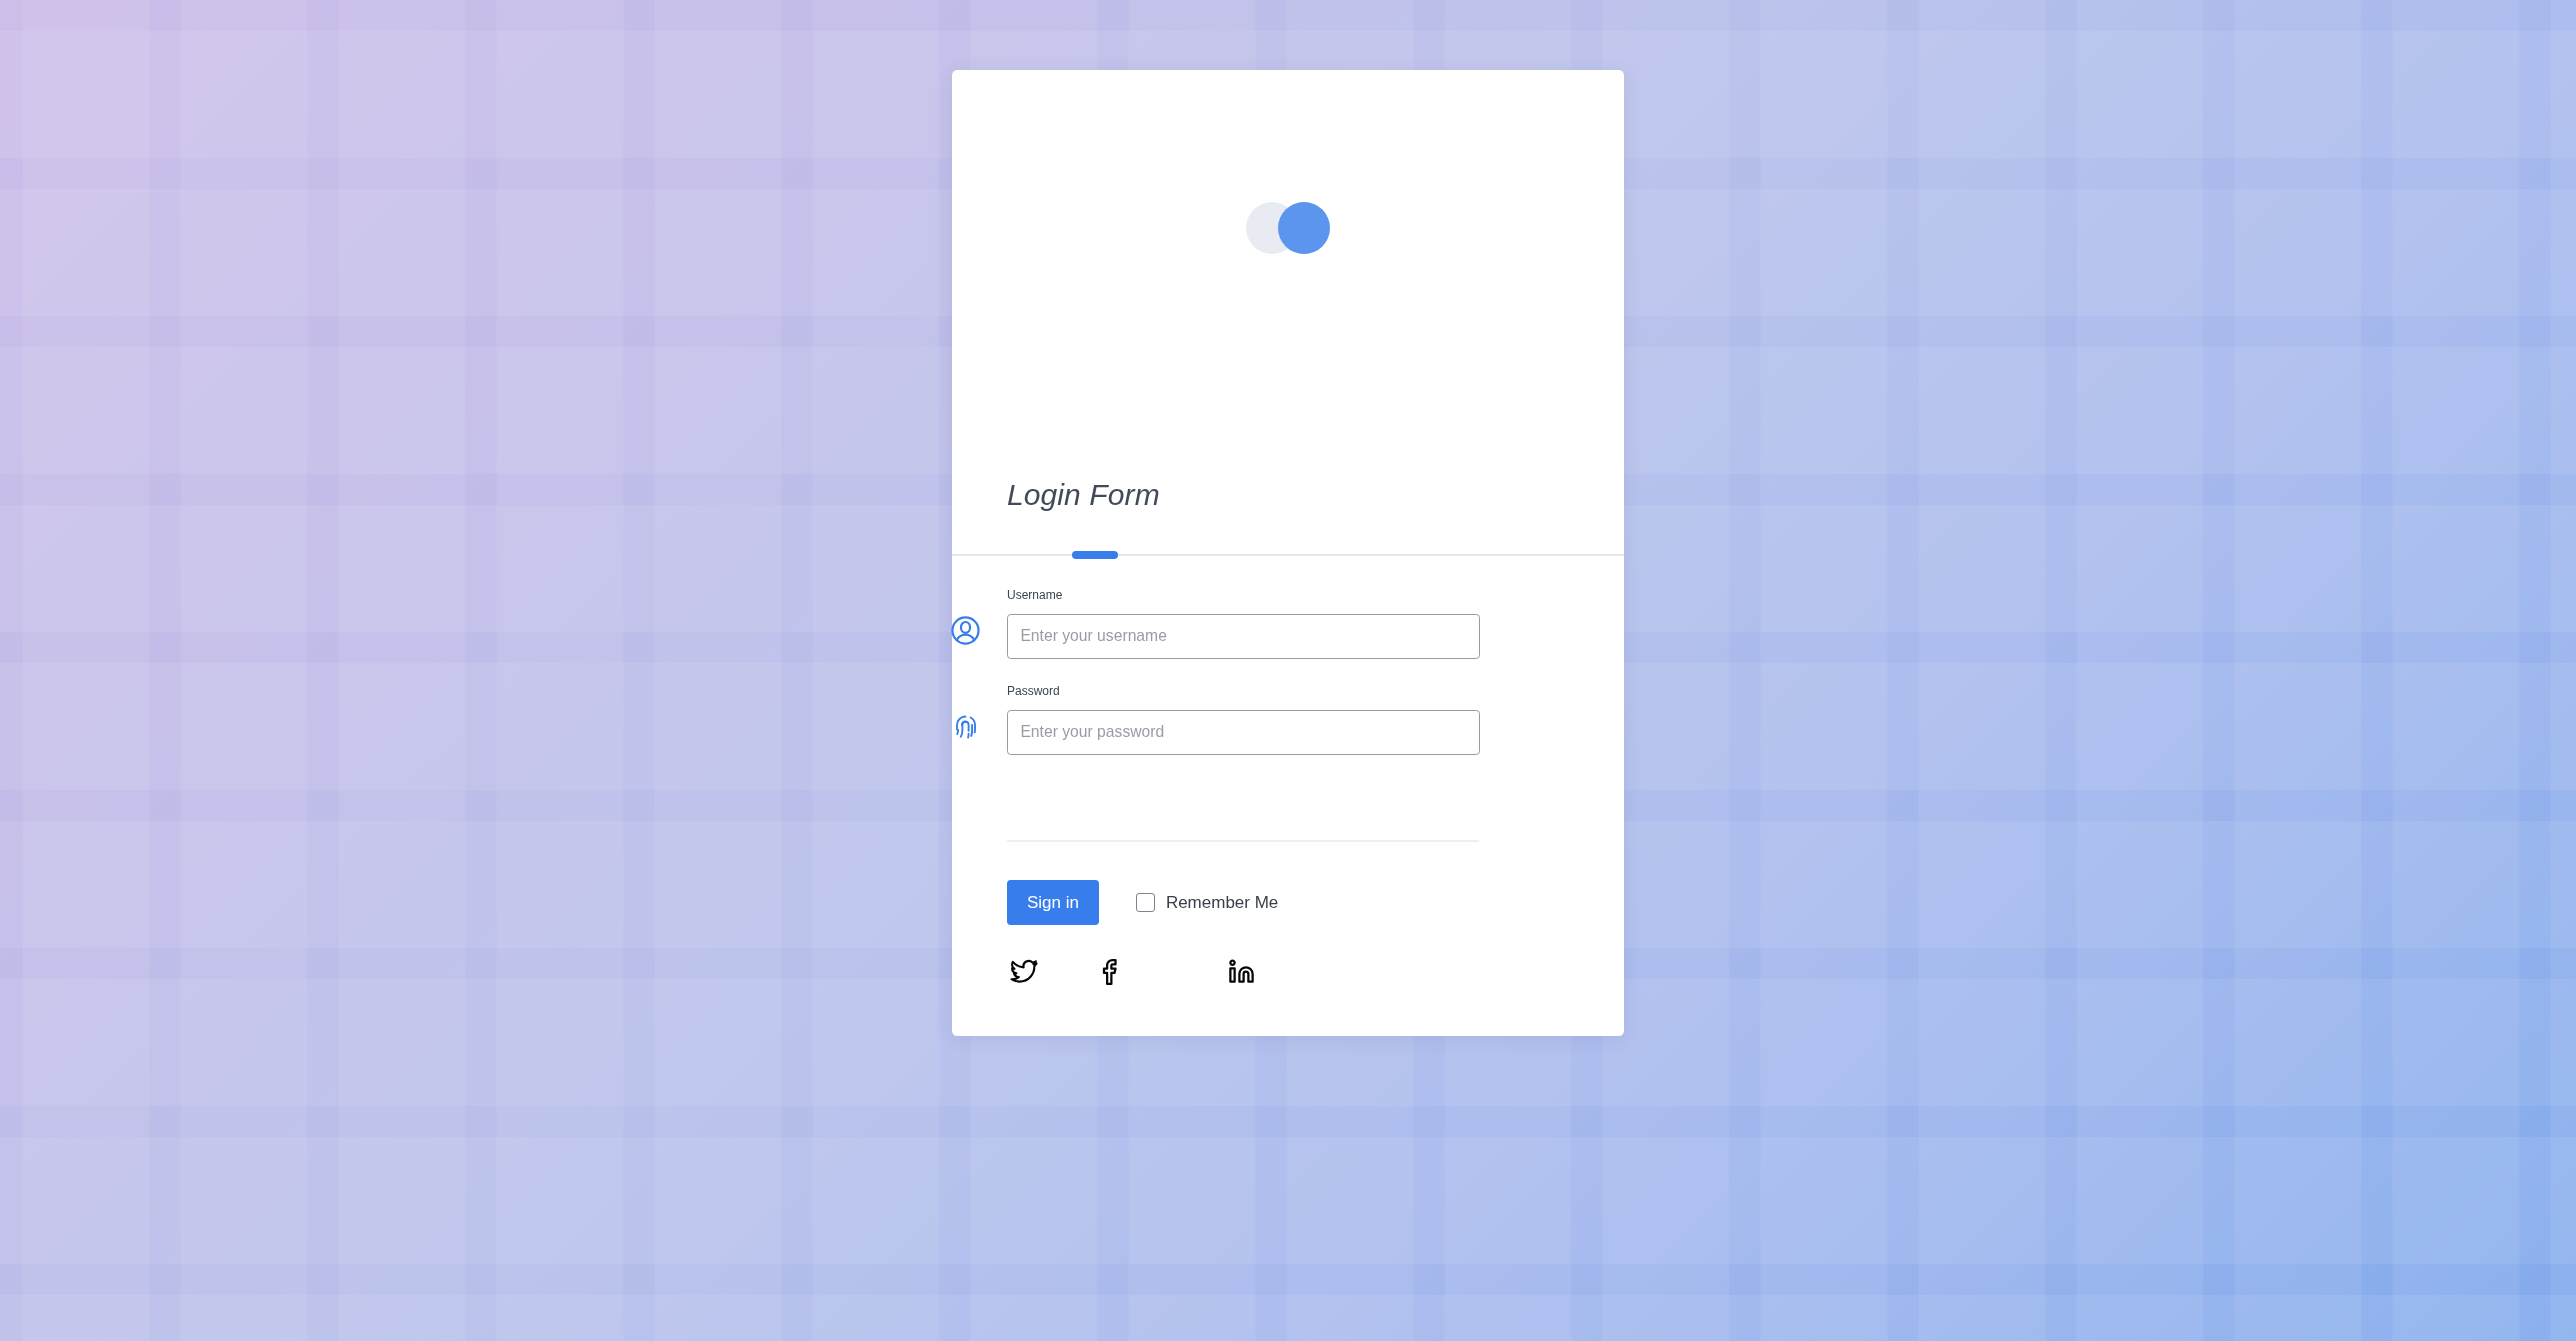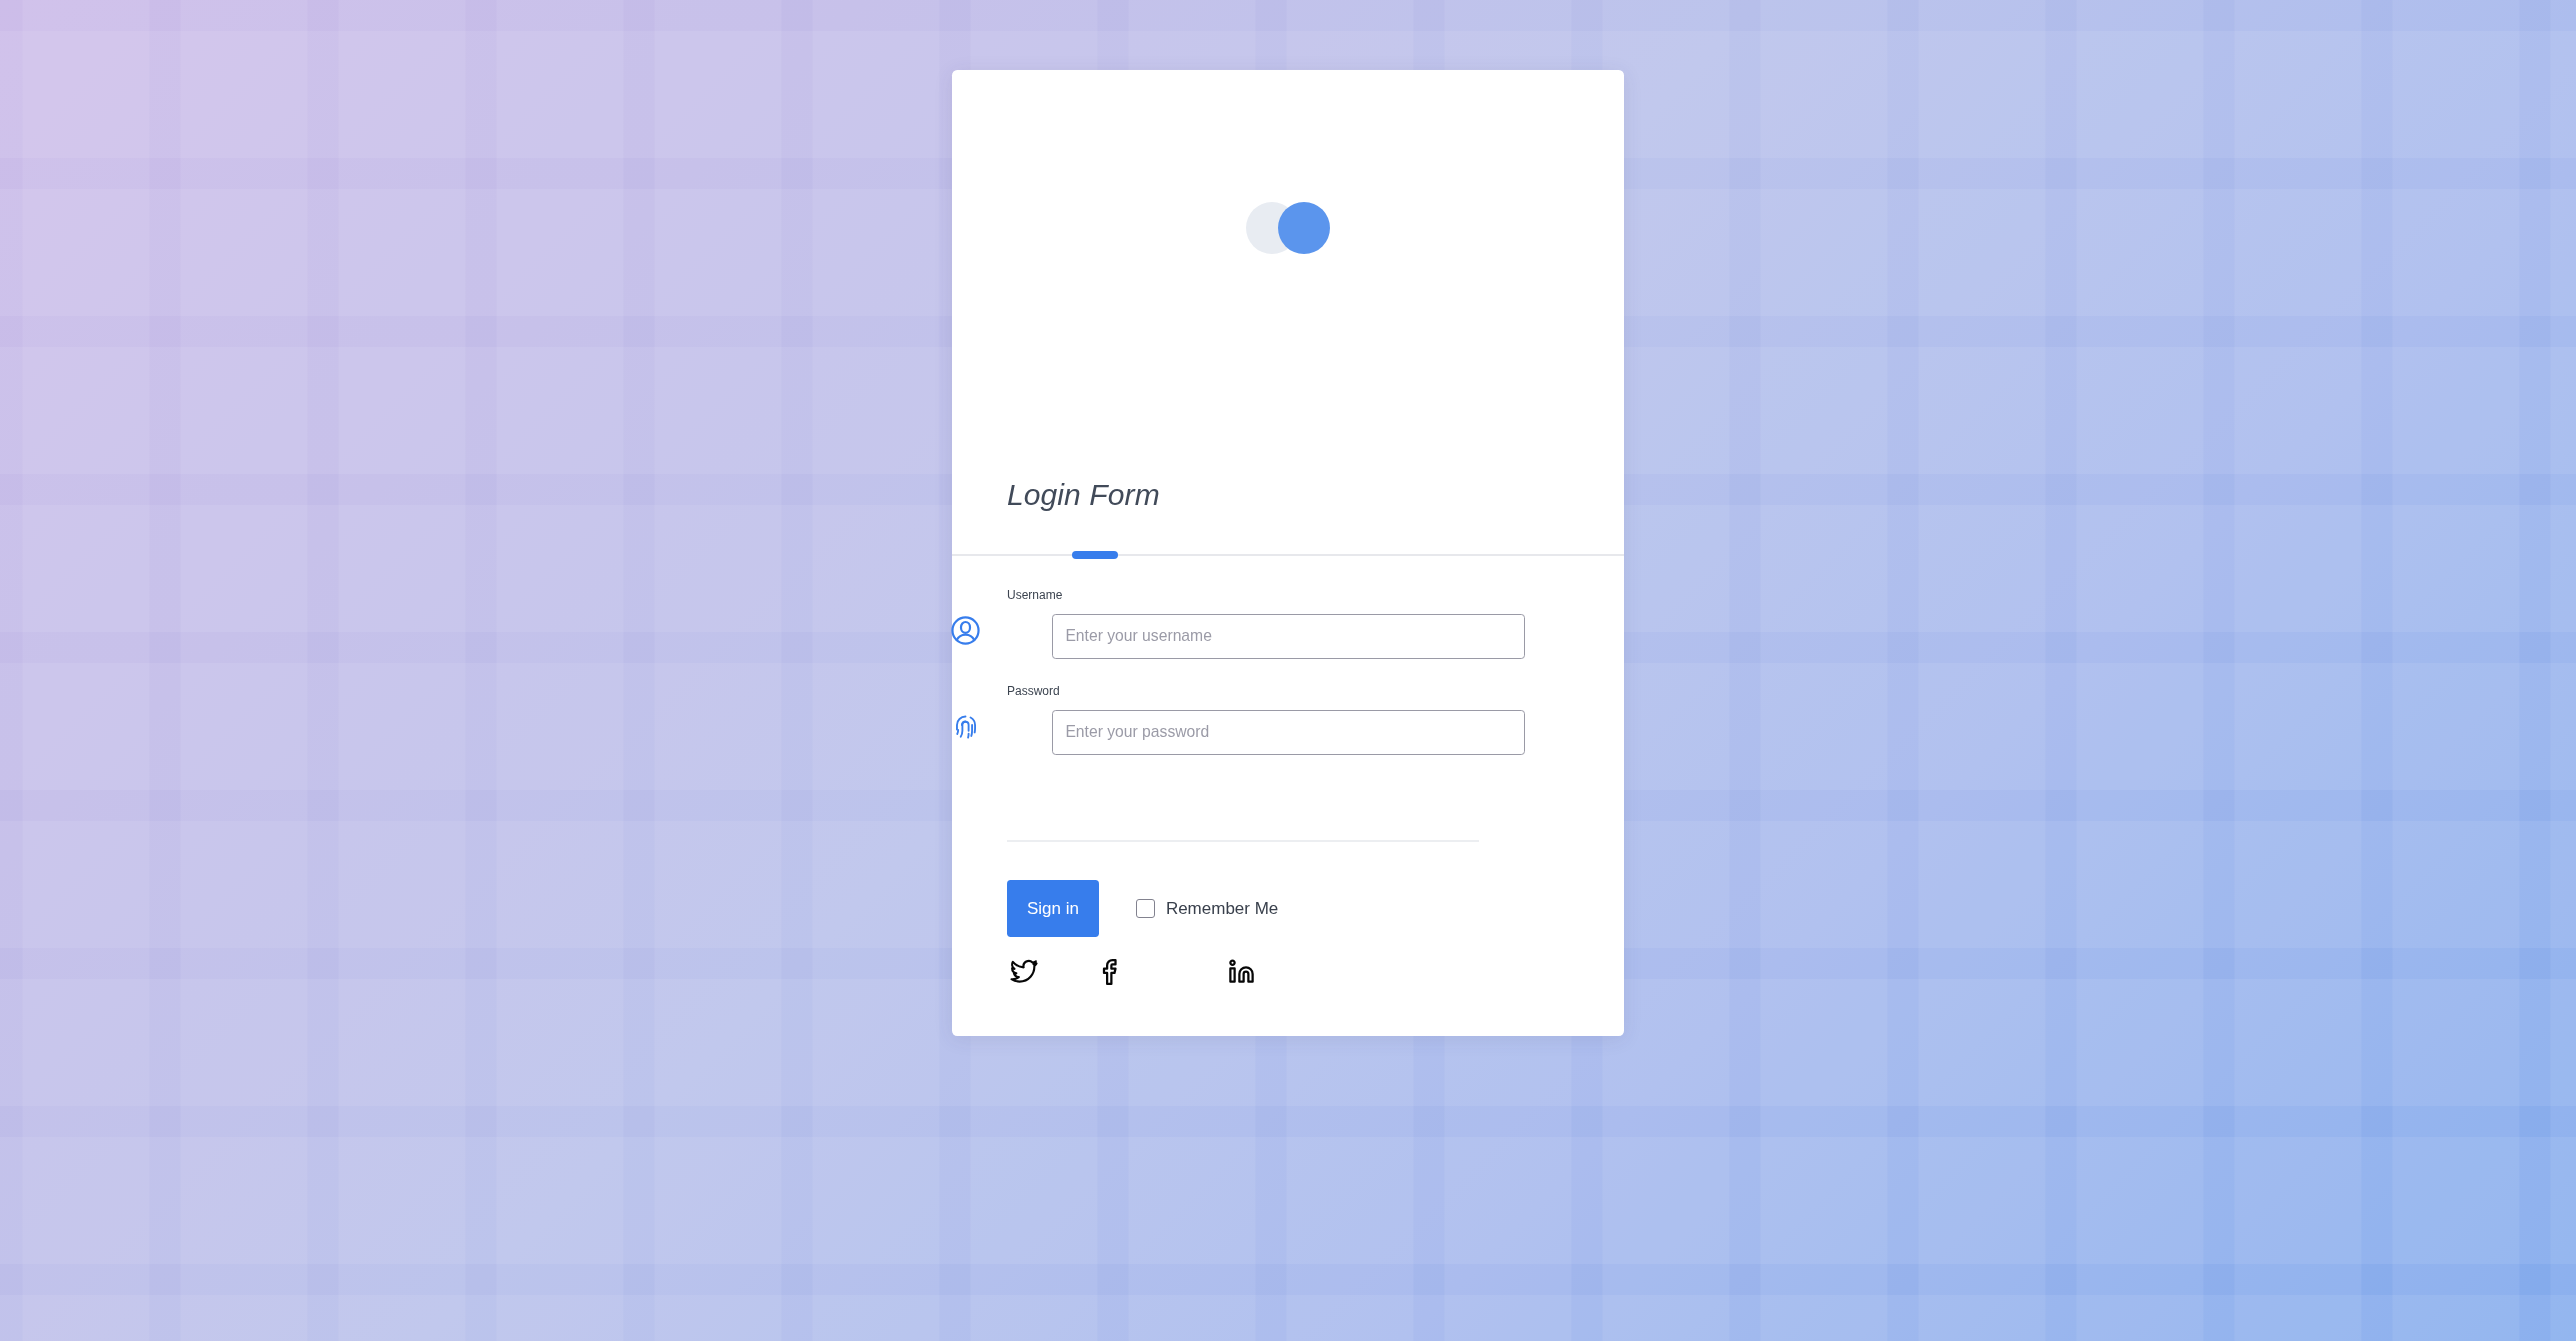--- a/index.html
+++ b/index.html
@@ -115,21 +115,20 @@
     left: 55px;
   }
   .field-label {
     font-size: 12px;
     line-height: 19.4px;
     color: #3c4450;
     margin-bottom: 8.2px;
   }
   .field-row {
     display: flex;
-    gap: 45px;
   }
   .field-icon {
     width: 33px;
     height: 33px;
     margin-left: -58px;
     margin-right: 25.4px;
     flex: 0 0 auto;
     display: flex;
     align-items: center;
     justify-content: center;
@@ -170,21 +169,21 @@
     left: 55px;
     top: 294px;
     display: flex;
     align-items: center;
   }
   #signin-button {
     background: #377dec;
     color: #ffffff;
     border: none;
     border-radius: 3.7px;
-    height: 57px;
+    height: 45px;
     padding: 0 20px;
     font-family: "Liberation Sans", sans-serif;
     font-size: 17px;
     line-height: 43px;
     cursor: pointer;
   }
   #remember-wrap {
     display: flex;
     align-items: flex-start;
     margin-left: 37px;

